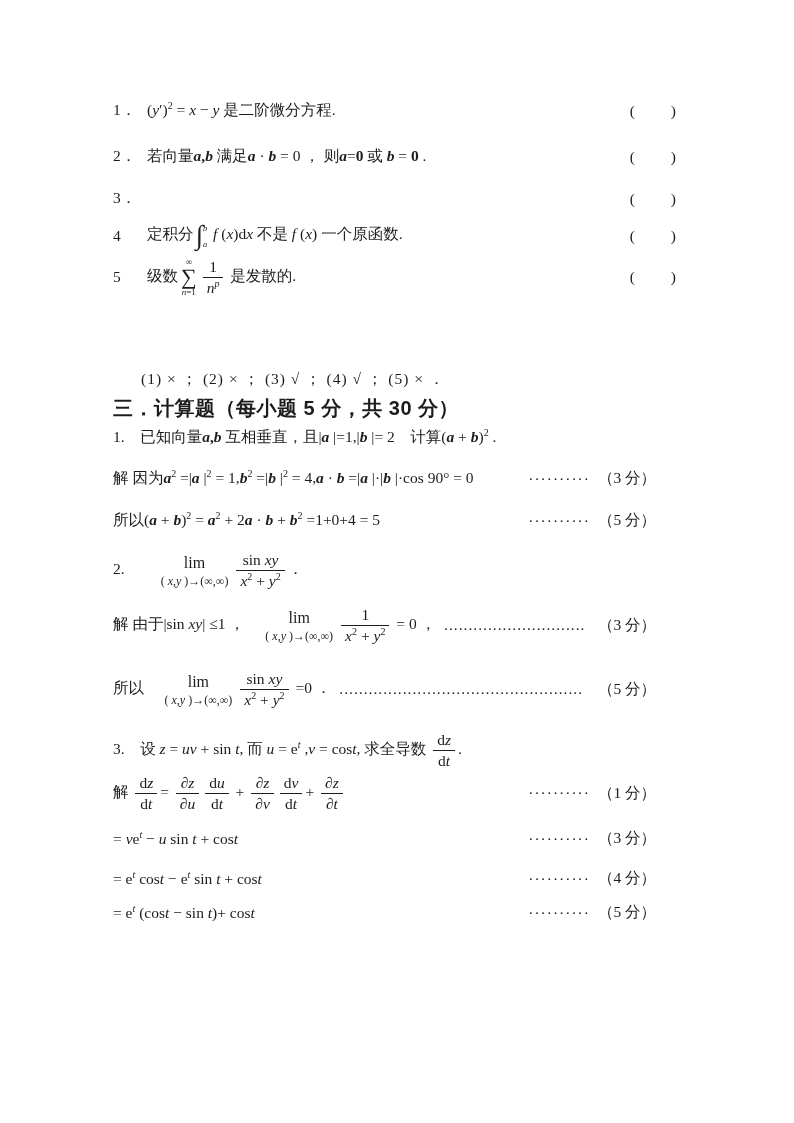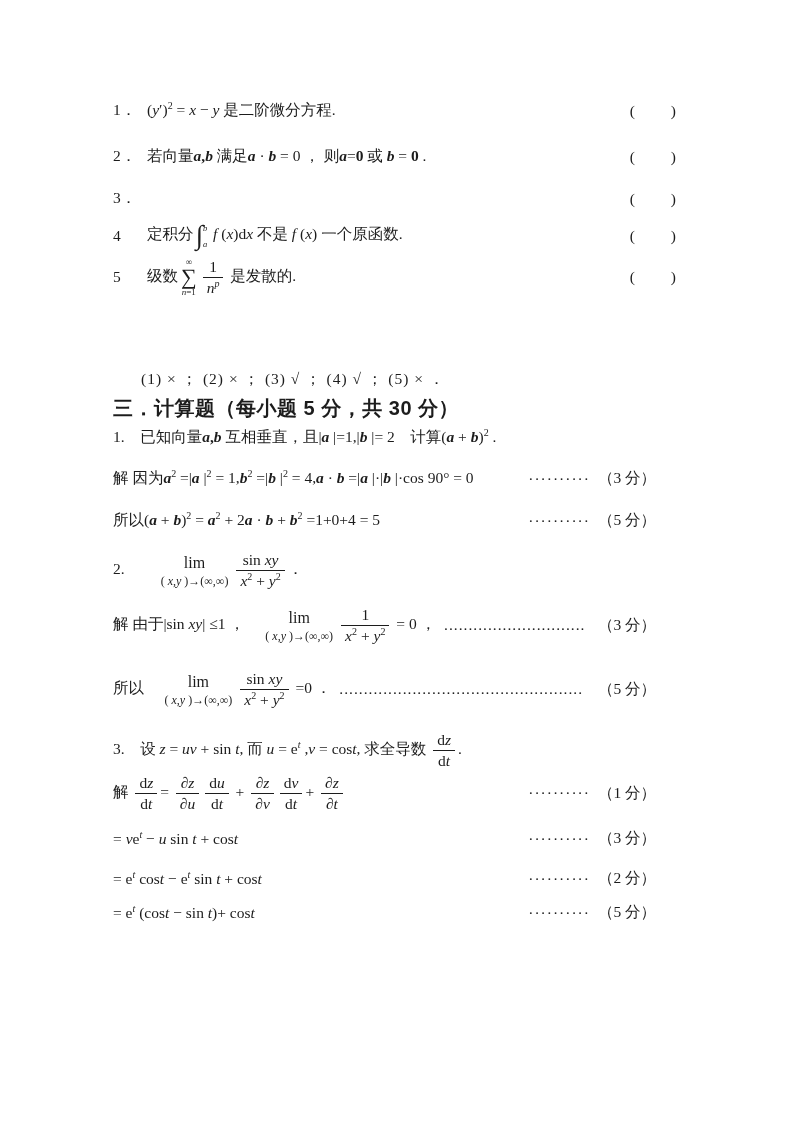--- a/index.html
+++ b/index.html
@@ -136,21 +136,21 @@
   <div class="row" style="top:828px">
     <span class="sbody">= <i>v</i>e<sup><i>t</i></sup> − <i>u</i> sin <i>t</i> + cos<i>t</i></span>
     <span class="spacer"></span>
     <span class="dots">··········</span>
     <span class="score">（3 分）</span>
   </div>
   <div class="row" style="top:868px">
     <span class="sbody">= e<sup><i>t</i></sup> cos<i>t</i> − e<sup><i>t</i></sup> sin <i>t</i> + cos<i>t</i></span>
     <span class="spacer"></span>
     <span class="dots">··········</span>
-    <span class="score">（2 分）</span>
+    <span class="score">（4 分）</span>
   </div>
   <div class="row" style="top:902px">
     <span class="sbody">= e<sup><i>t</i></sup> (cos<i>t</i> − sin <i>t</i>)+ cos<i>t</i></span>
     <span class="spacer"></span>
     <span class="dots">··········</span>
     <span class="score">（5 分）</span>
   </div>
 
 
 </div>

